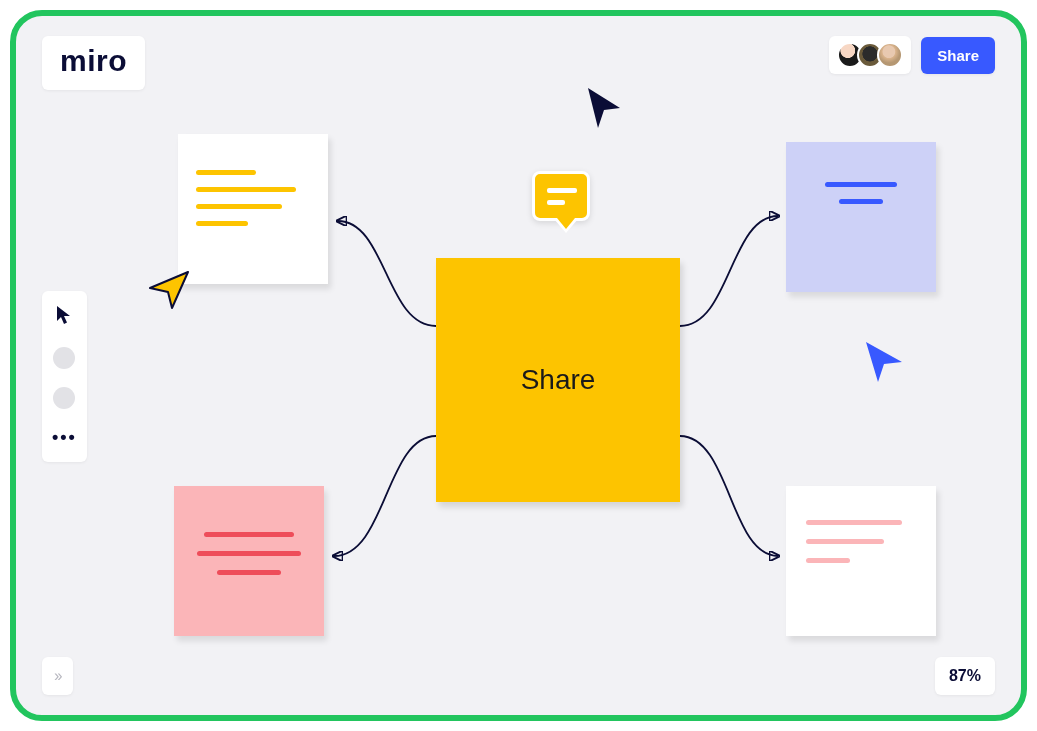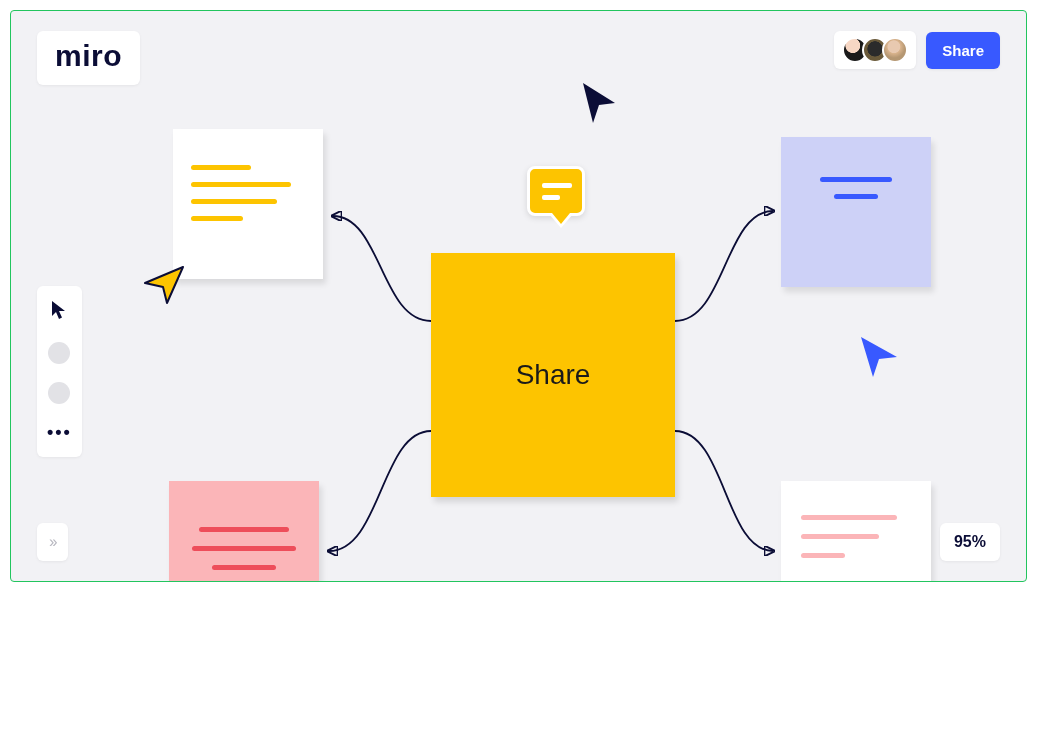--- a/index.html
+++ b/index.html
@@ -6,25 +6,25 @@
     body {
       font-family: -apple-system, BlinkMacSystemFont, "Segoe UI", Helvetica, Arial, sans-serif;
       background: #fff;
       width: 1037px;
       height: 731px;
       overflow: hidden;
     }
     .frame {
       position: relative;
       width: 1017px;
-      height: 572px;
+      height: 711px;
       margin: 10px;
       background: #f2f2f5;
-      border: 1px solid #22c55e;
-      border-radius: 4px;
+      border: 6px solid #22c55e;
+      border-radius: 32px;
       overflow: hidden;
     }
 
     
     .logo-box {
       position: absolute;
       top: 20px; left: 26px;
       background: #fff;
       border-radius: 6px;
       padding: 8px 18px 12px 18px;
@@ -288,21 +288,21 @@
     <div class="tool-dot"></div>
     <div class="tool-dot"></div>
     <div class="tool-more">•••</div>
   </div>
 
   <div class="expand-box">
     <span>››</span>
   </div>
 
   <div class="zoom-box">
-    <span>95%</span>
+    <span>87%</span>
   </div>
 
   <div class="canvas">
 
     <svg class="connectors">
       <defs>
         <marker id="arrow" viewBox="0 0 10 10" refX="8" refY="5" markerWidth="6" markerHeight="6" orient="auto-start-reverse">
           <path d="M 0 0 L 10 5 L 0 10 z" fill="#0b0d36"></path>
         </marker>
       </defs>

